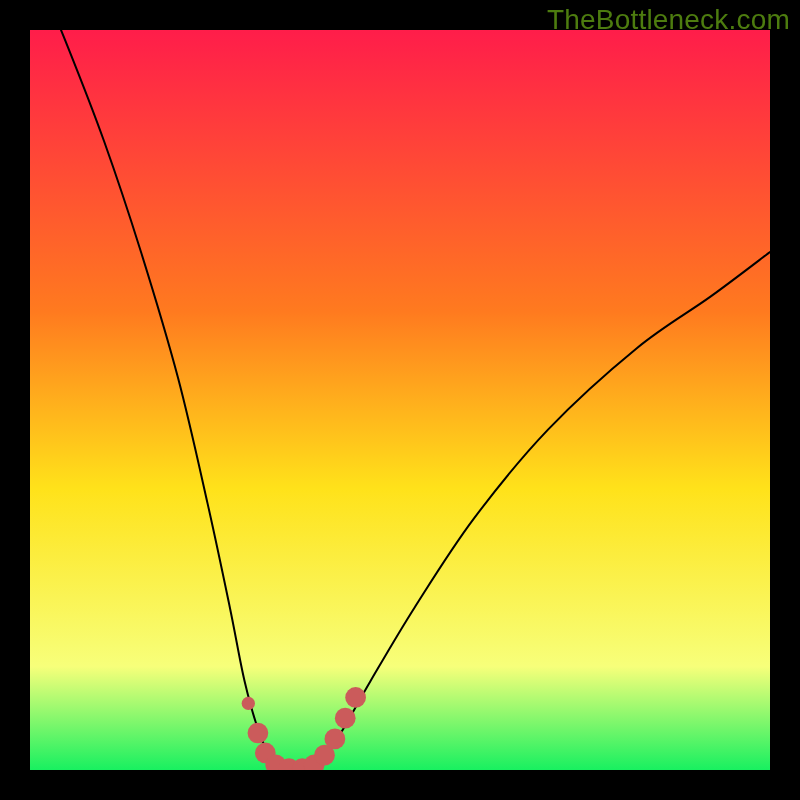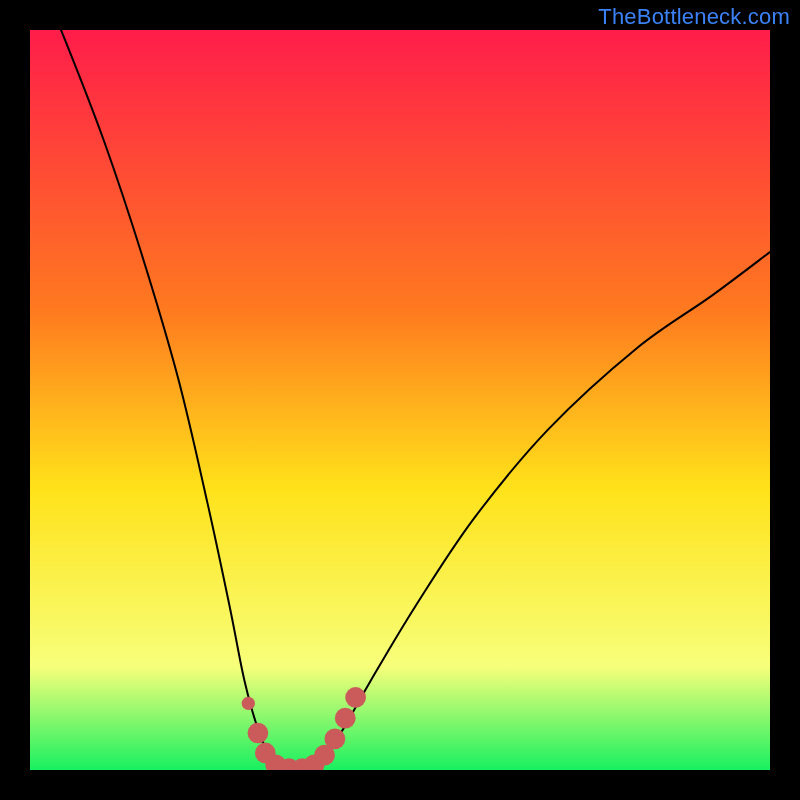--- a/index.html
+++ b/index.html
@@ -24,22 +24,22 @@
     top: 30px;
     left: 30px;
     width: 740px;
     height: 740px;
     overflow: hidden;
   }
   .watermark {
     position: absolute;
     top: 4px;
     right: 10px;
-    color: #3b82f6;
-    font-size: 22px;
+    color: #4d7c0f;
+    font-size: 28px;
     font-weight: 500;
     letter-spacing: 0.2px;
   }
   svg {
     display: block;
   }
 </style>
 </head>
 <body>
 

